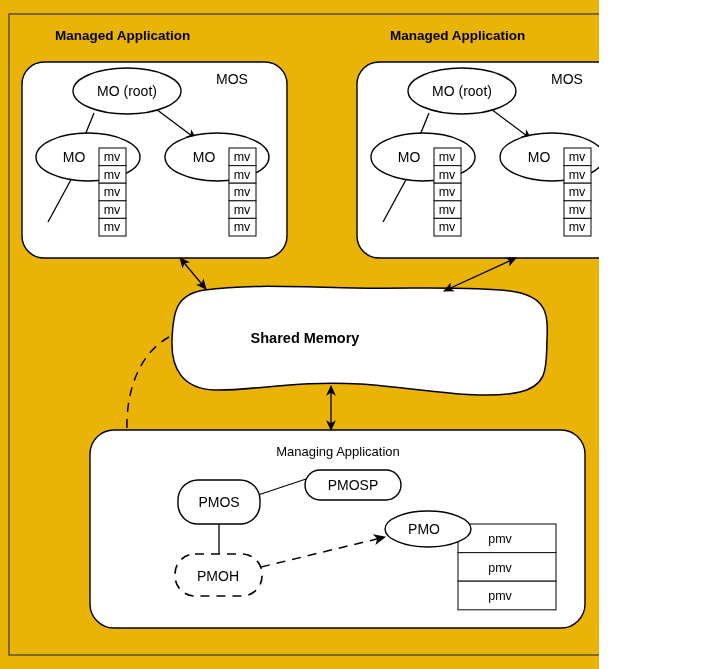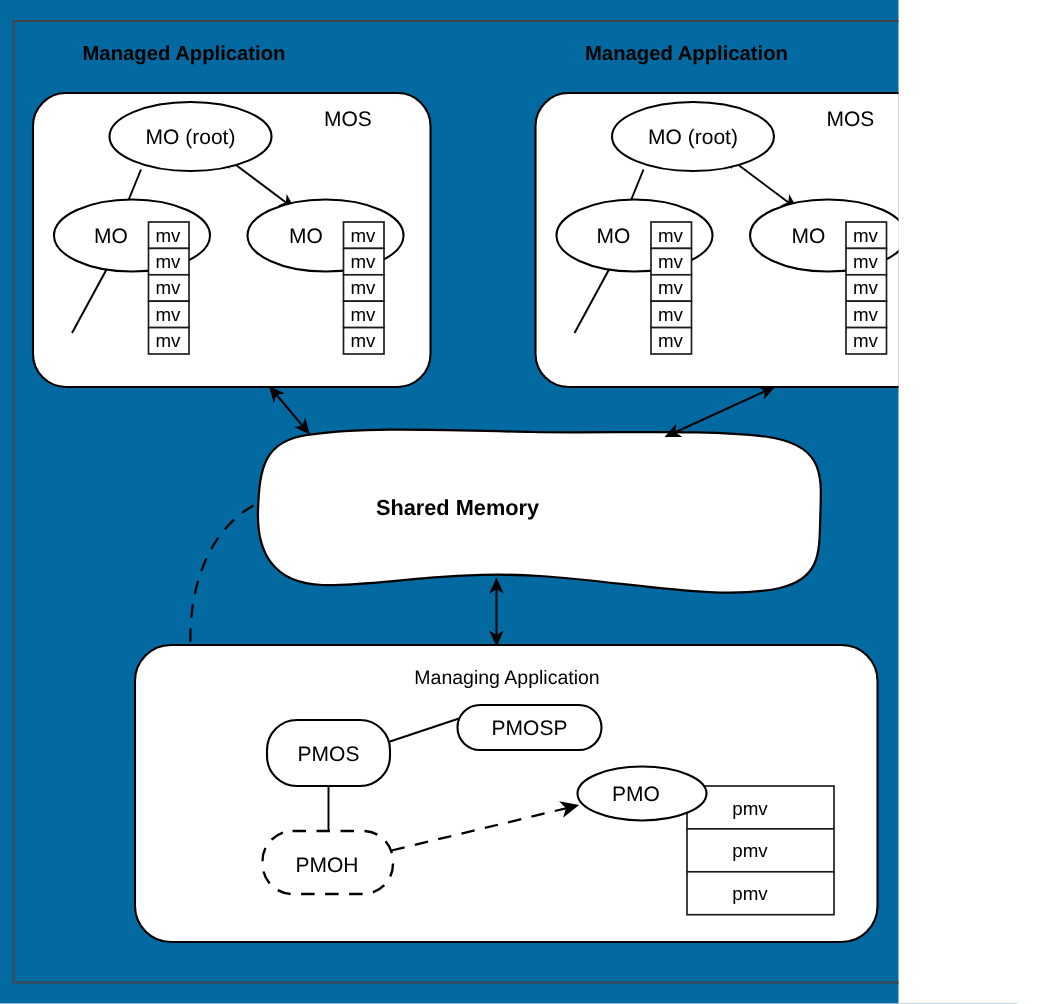--- a/index.html
+++ b/index.html
@@ -8,21 +8,21 @@
     padding: 0;
     background: #ffffff;
   }
   body {
     font-family: "Liberation Sans", sans-serif;
   }
   #canvas {
     position: relative;
     width: 599px;
     height: 669px;
-    background: #0369a1;
+    background: #eab308;
     overflow: hidden;
   }
   svg.diagram {
     position: absolute;
     left: 0;
     top: 0;
     width: 708px;
     height: 669px;
   }
   text {

